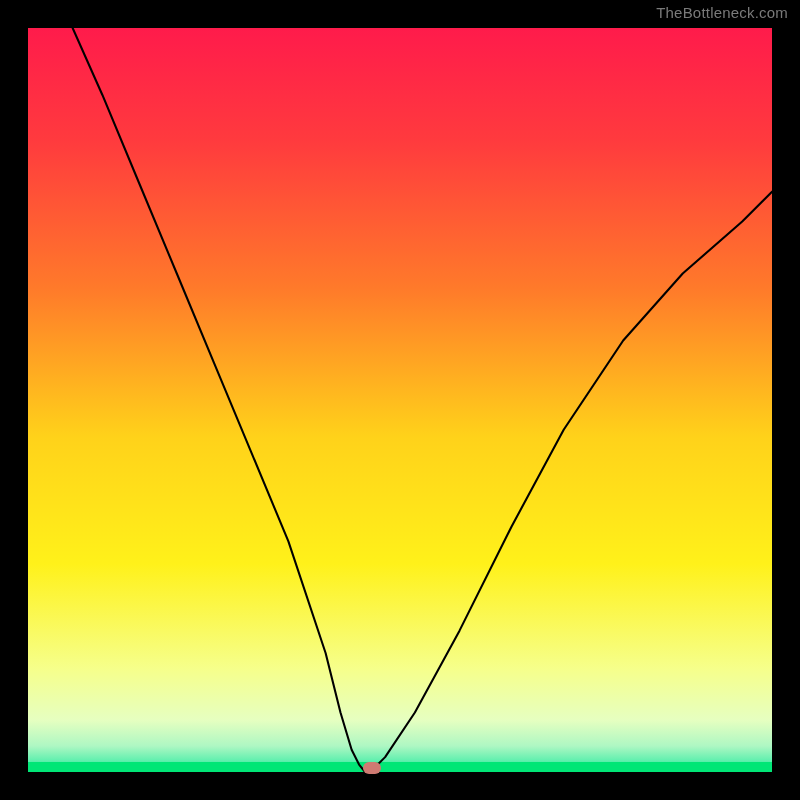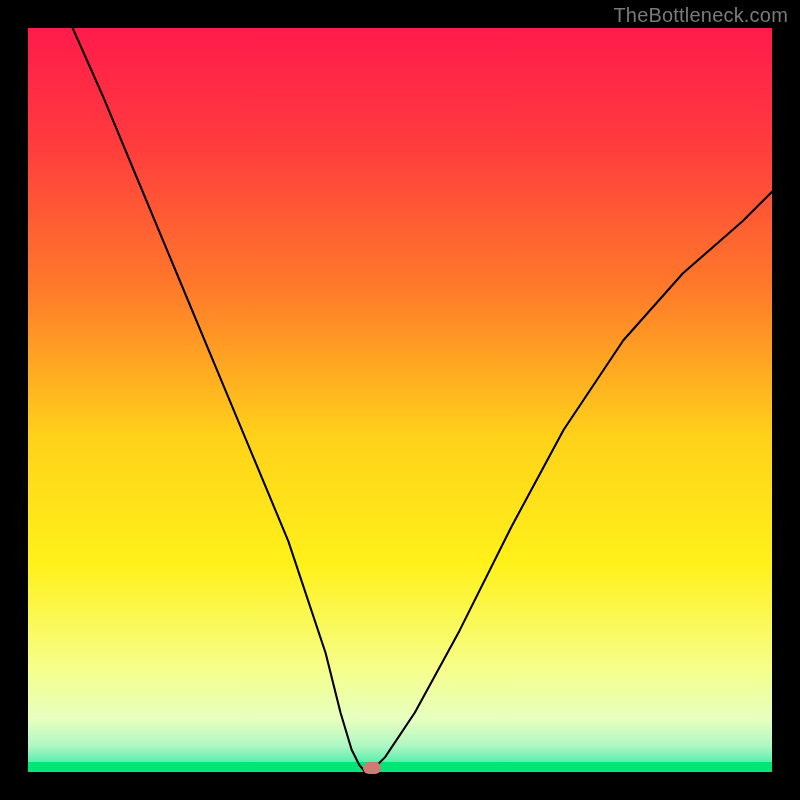--- a/index.html
+++ b/index.html
@@ -35,21 +35,21 @@
     right: 0;
     bottom: 0;
     height: 10px;
     background: #00e676;
   }
   .watermark {
     position: absolute;
     top: 4px;
     right: 12px;
     color: #7a7a7a;
-    font-size: 20px;
+    font-size: 15px;
     font-weight: 400;
     letter-spacing: 0.2px;
     margin-left: 12px;
   }
   .curve-svg {
     position: absolute;
     inset: 0;
     width: 100%;
     height: 100%;
   }

